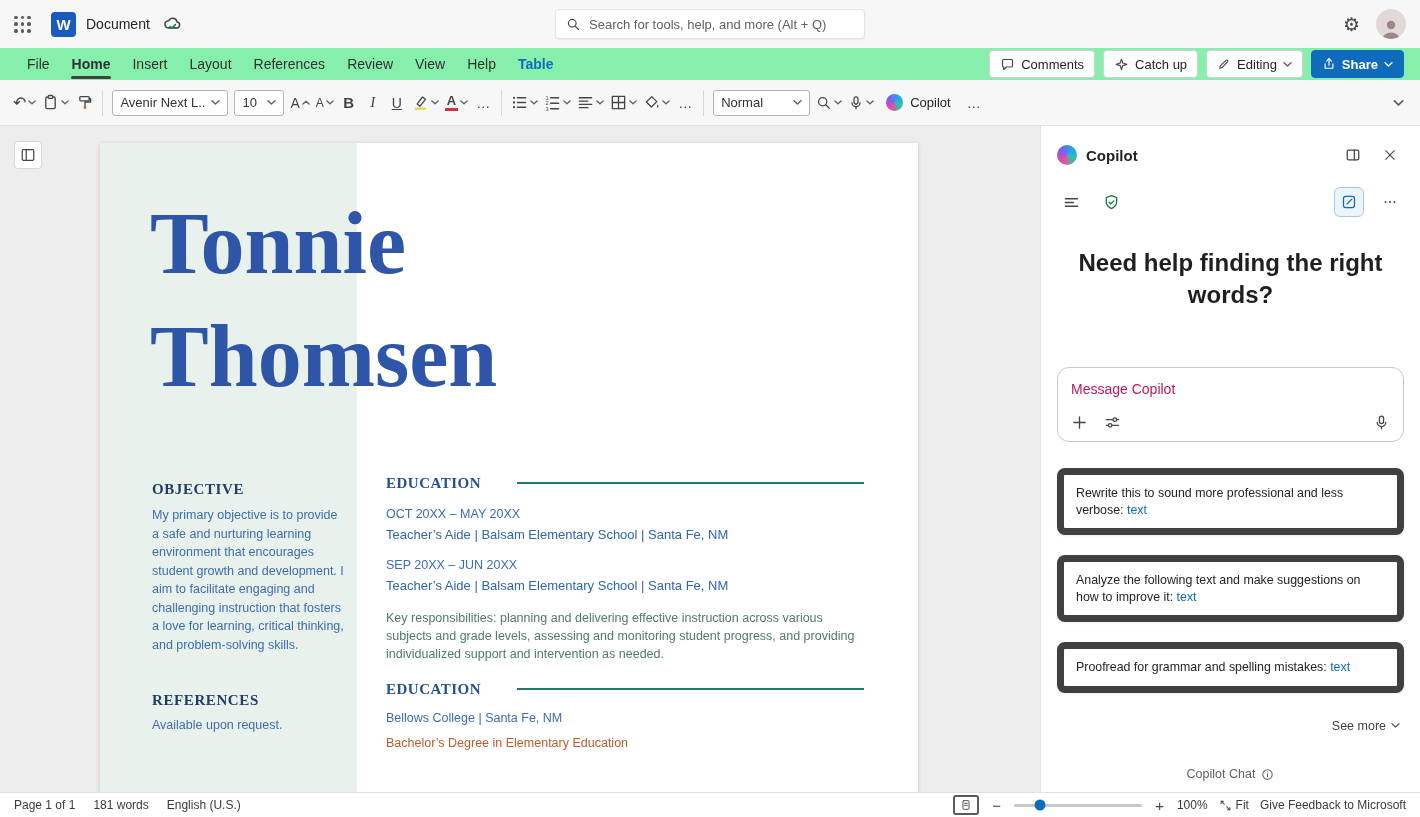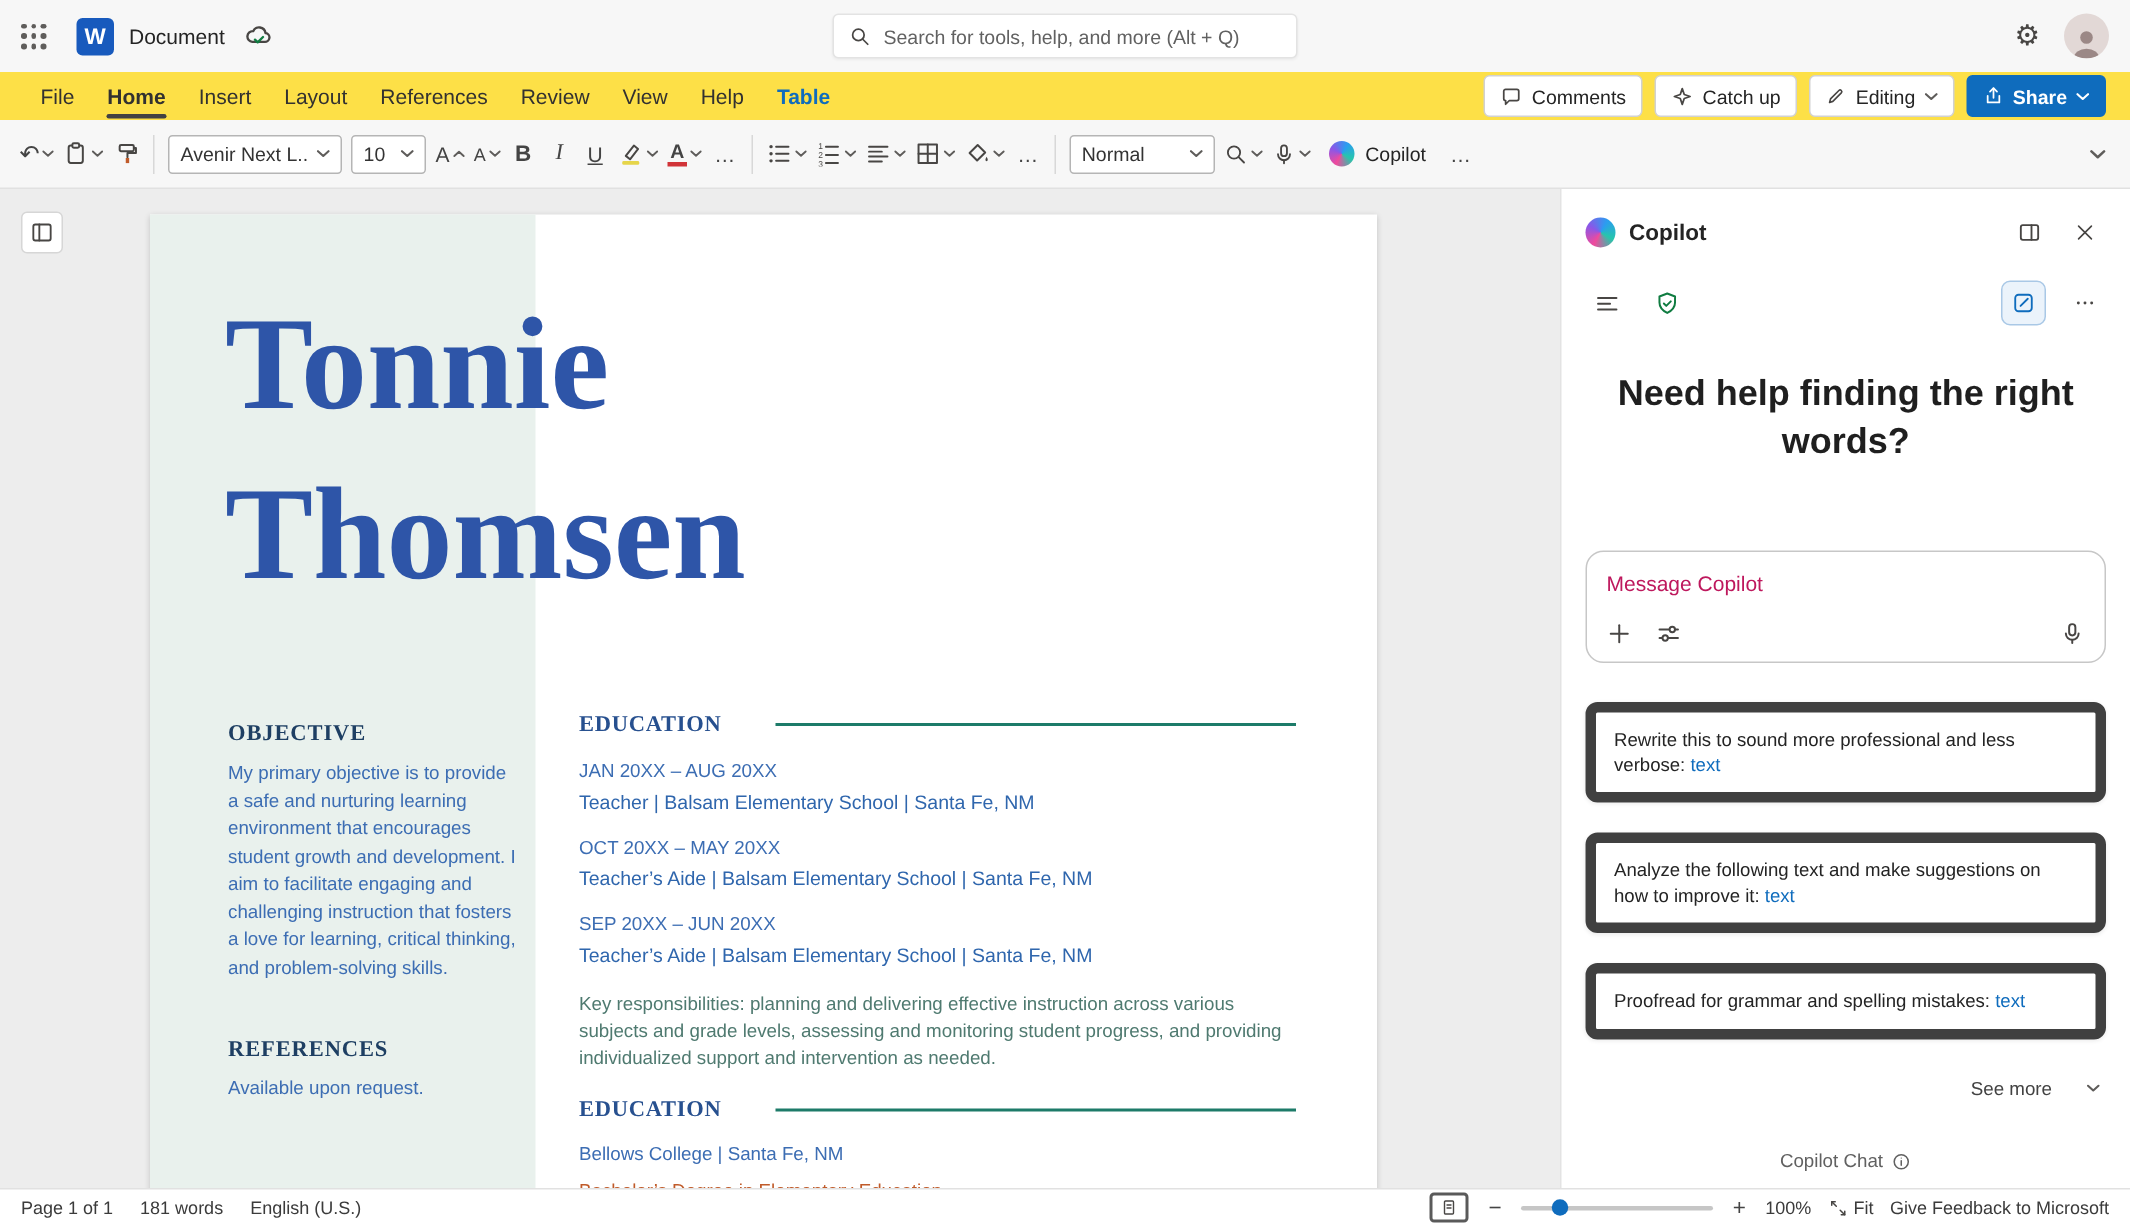--- a/index.html
+++ b/index.html
@@ -16,21 +16,21 @@
   .wlogo { width:25px; height:25px; background:#185abd; color:#fff; border-radius:4px; display:flex; align-items:center; justify-content:center; font-weight:700; font-size:15px; margin:0 10px 0 20px; }
   .doc-name { font-size:14px; color:#242424; margin-right:12px; }
   .searchbox { position:absolute; left:50%; transform:translateX(-50%); width:310px; height:30px; background:#fff; border:1px solid #e3e3e3; border-radius:4px; display:flex; align-items:center; gap:8px; padding:0 10px; box-shadow:0 1px 2px rgba(0,0,0,.05); }
   .searchbox input { border:none; outline:none; flex:1; font-size:13px; color:#333; background:transparent; font-family:"Liberation Sans", sans-serif; }
   .searchbox input::placeholder { color:#616161; }
   .topbar-right { margin-left:auto; display:flex; align-items:center; gap:16px; }
   .gear { font-size:19px; color:#484644; cursor:pointer; line-height:1; }
   .avatar { width:30px; height:30px; border-radius:50%; background:#e2d8d6; display:flex; align-items:flex-end; justify-content:center; overflow:hidden; cursor:pointer; }
 
   
-  .menubar { height:32px; background:#fde047; display:flex; align-items:center; padding:0 16px; }
+  .menubar { height:32px; background:#86efac; display:flex; align-items:center; padding:0 16px; }
   .mtab { position:relative; padding:5px 11px; font-size:14px; color:#323130; cursor:pointer; border-radius:3px; }
   .mtab.active { font-weight:700; }
   .mtab.active::after { content:""; position:absolute; left:10px; right:10px; bottom:-2px; height:3px; background:#424242; border-radius:2px; }
   .mtab.contextual { color:#0f6cbd; font-weight:600; }
   .mb-right { margin-left:auto; display:flex; align-items:center; gap:8px; }
   .pill { display:flex; align-items:center; gap:6px; border:1px solid #d1d1d1; background:#fff; border-radius:4px; padding:4px 10px; font-size:13px; color:#242424; cursor:pointer; height:28px; }
   .pill.share { background:#0f6cbd; border-color:#0f6cbd; color:#fff; font-weight:600; }
 
   
   .ribbon { height:46px; background:#f7f7f7; border-bottom:1px solid #e1e1e1; display:flex; align-items:center; padding:0 10px; }
@@ -82,21 +82,21 @@
   .cptools .sp { flex:1; }
   .cp-compose-btn { width:30px; height:30px; border:1px solid #a9c8e6; background:#ebf3fb; border-radius:6px; display:flex; align-items:center; justify-content:center; cursor:pointer; }
   .cp-heading { margin:30px auto 0; width:330px; text-align:center; font-size:24px; line-height:32px; font-weight:700; color:#1f1f1f; }
   .cp-box { margin:56px 16px 0; border:1px solid #c7c7c7; border-radius:12px; padding:13px 13px 10px; cursor:text; }
   .cp-ph { font-size:14px; color:#be185d; }
   .cp-box-row { display:flex; align-items:center; gap:16px; margin-top:17px; }
   .cp-box-row .sp { flex:1; }
   .cp-cards { margin:26px 16px 0; display:flex; flex-direction:column; gap:20px; }
   .cp-card { border:7px solid #404040; border-radius:8px; box-shadow:0 1px 3px rgba(0,0,0,.08); padding:10px 12px; font-size:12.4px; line-height:16.5px; color:#242424; cursor:pointer; }
   .cp-card a { color:#0f6cbd; text-decoration:none; }
-  .cp-seemore { margin:26px 20px 0; text-align:right; font-size:12.5px; color:#424242; cursor:pointer; display:flex; justify-content:flex-end; align-items:center; gap:23px; }
+  .cp-seemore { margin:26px 20px 0; text-align:right; font-size:12.5px; color:#424242; cursor:pointer; display:flex; justify-content:flex-end; align-items:center; gap:5px; }
   .cp-footer { position:absolute; bottom:11px; left:0; right:0; display:flex; align-items:center; justify-content:center; gap:6px; font-size:12.5px; color:#616161; }
 
   
   .statusbar { height:25px; background:#fff; border-top:1px solid #e1e1e1; display:flex; align-items:center; font-size:12px; color:#3b3b3b; padding:0 14px; gap:18px; }
   .sb-item { cursor:pointer; white-space:nowrap; }
   .sb-right { margin-left:auto; display:flex; align-items:center; gap:11px; }
   .sb-viewbtn { width:26px; height:20px; border:2px solid #5a5a5a; border-radius:3px; display:flex; align-items:center; justify-content:center; background:#fff; cursor:pointer; }
   .sb-zoombtn { font-size:15px; color:#444; cursor:pointer; line-height:1; padding:0 2px; }
   .sb-slider { width:128px; height:3px; background:#c6c6c6; border-radius:2px; position:relative; cursor:pointer; }
   .sb-thumb { position:absolute; left:20%; top:50%; transform:translate(-50%,-50%); width:11px; height:11px; border-radius:50%; background:#0f6cbd; }
@@ -386,24 +386,20 @@
         <div class="h-serif">OBJECTIVE</div>
         <div class="obj-body">My primary objective is to provide a safe and nurturing learning environment that encourages student growth and development. I aim to facilitate engaging and challenging instruction that fosters a love for learning, critical thinking, and problem-solving skills.</div>
         <div class="h-serif refs-h">REFERENCES</div>
         <div class="refs-body">Available upon request.</div>
       </div>
 
       <div class="col-right">
         <div class="edu-row">
           <span class="edu-h">EDUCATION</span>
           <span class="edu-line"></span>
-        </div>
-        <div class="entry">
-          <div class="dates">JAN 20XX – AUG 20XX</div>
-          <div class="role">Teacher | Balsam Elementary School | Santa Fe, NM</div>
         </div>
         <div class="entry">
           <div class="dates">OCT 20XX – MAY 20XX</div>
           <div class="role">Teacher’s Aide | Balsam Elementary School | Santa Fe, NM</div>
         </div>
         <div class="entry">
           <div class="dates">SEP 20XX – JUN 20XX</div>
           <div class="role">Teacher’s Aide | Balsam Elementary School | Santa Fe, NM</div>
         </div>
         <div class="resp">Key responsibilities: planning and delivering effective instruction across various subjects and grade levels, assessing and monitoring student progress, and providing individualized support and intervention as needed.</div>

